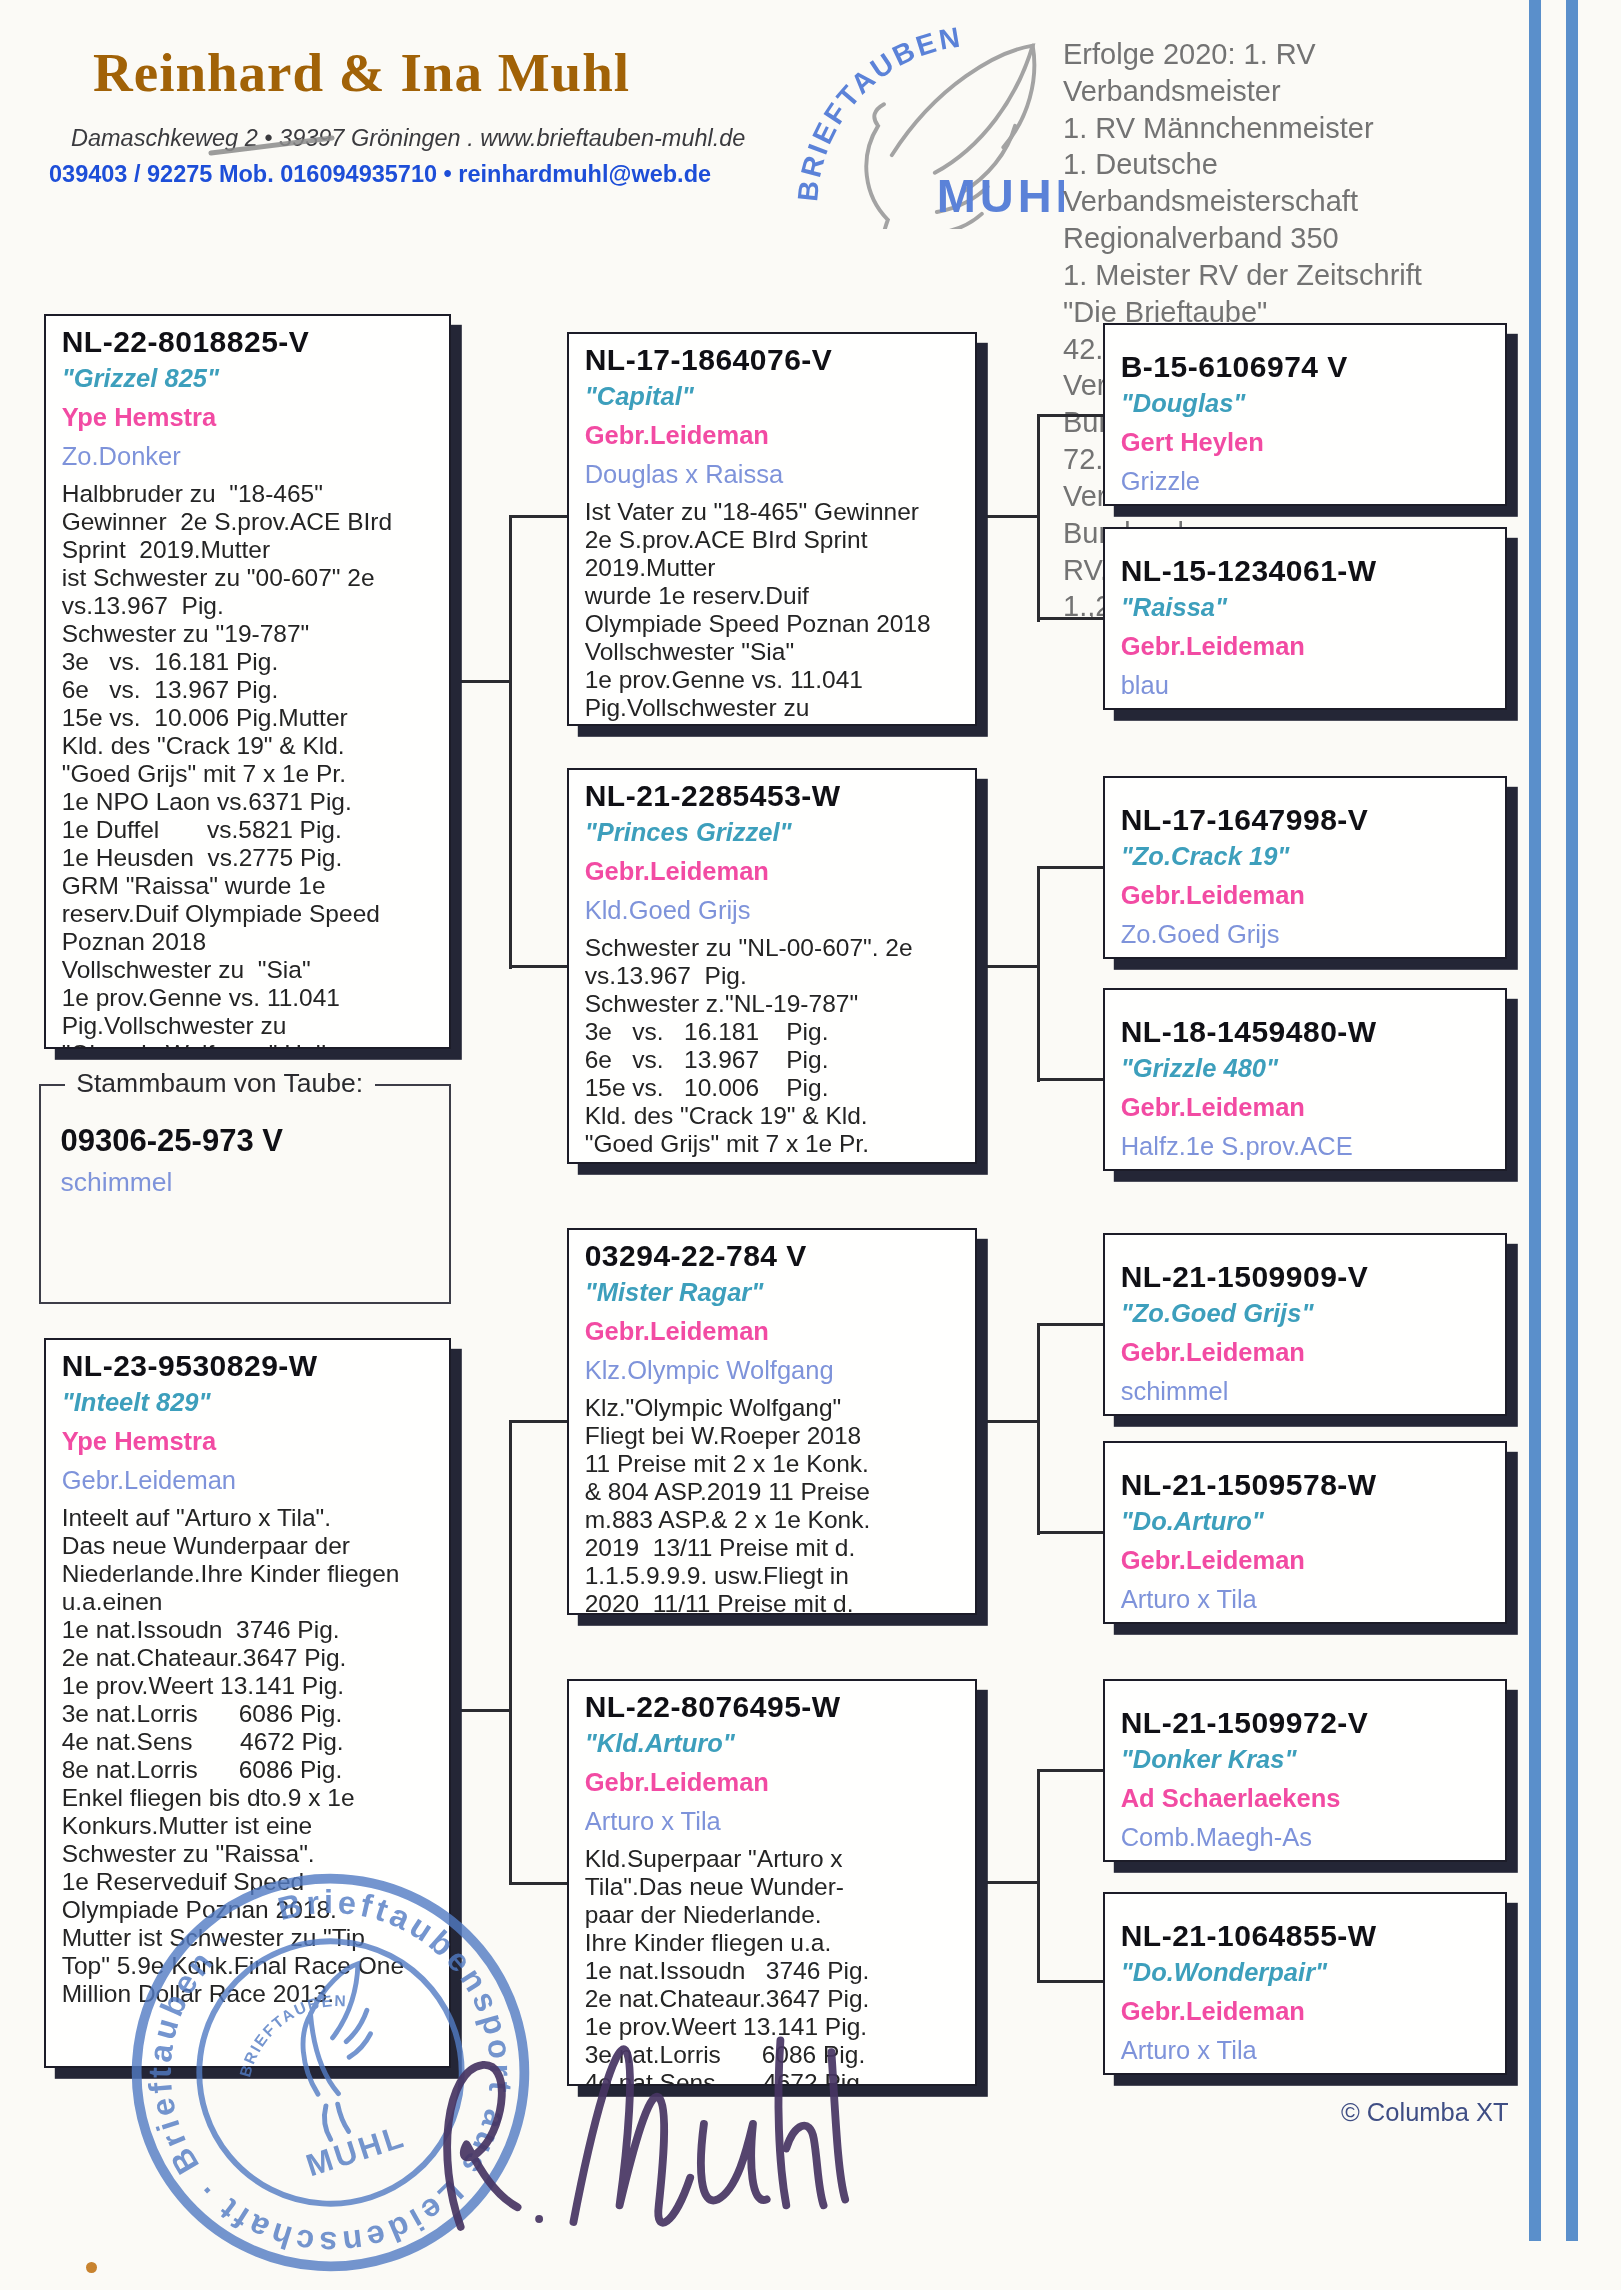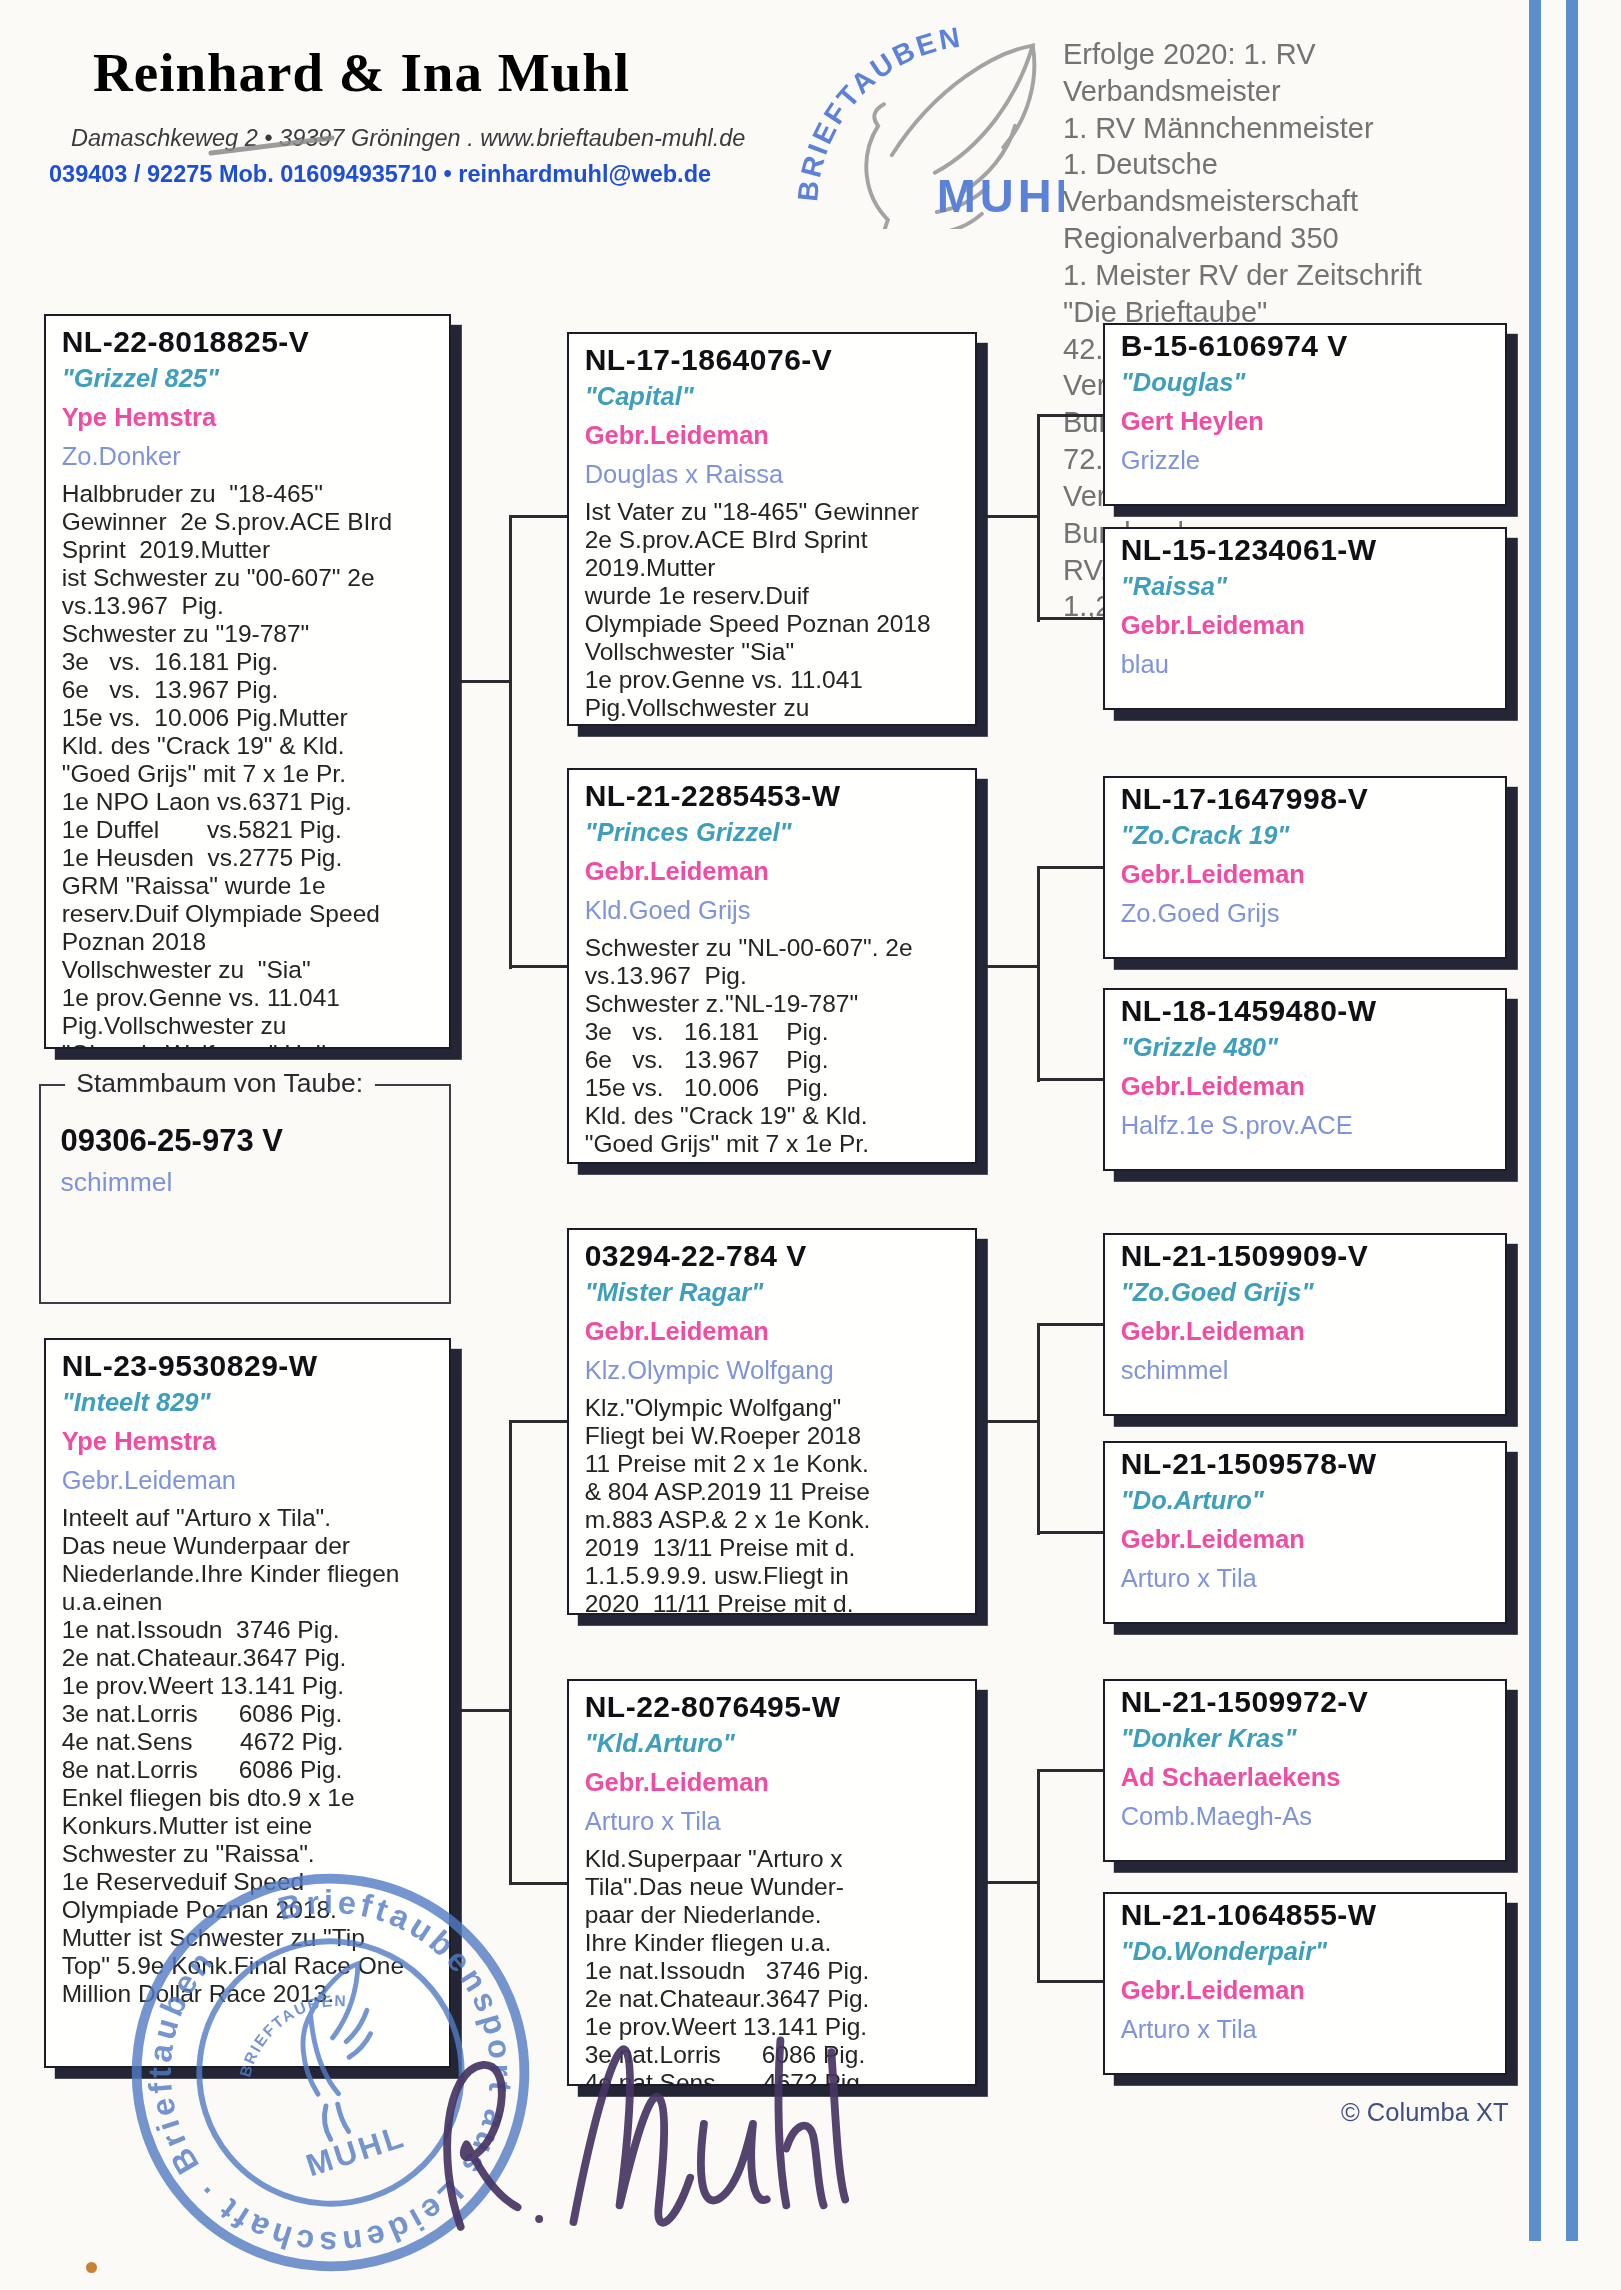--- a/index.html
+++ b/index.html
@@ -5,21 +5,21 @@
   html,body{margin:0;padding:0;background:#888;}
   #page{
     position:relative; width:1621px; height:2291px;
     background:#fbfaf6; overflow:hidden;
     font-family:"Liberation Sans", sans-serif; color:#222;
   }
   
   .hdr-title{
     position:absolute; left:93px; top:41px;
     font-family:"Liberation Serif", serif; font-weight:bold;
-    font-size:55px; color:#000000; letter-spacing:1px;
+    font-size:55px; color:#a16207; letter-spacing:1px;
   }
   .hdr-address{
     position:absolute; left:71px; top:125px;
     font-size:23.5px; font-style:italic; color:#3a3a3e;
   }
   .hdr-phone{
     position:absolute; left:49px; top:161px;
     font-size:23.5px; font-weight:bold; color:#1d4ed8;
   }
   .pen-strike{
@@ -37,21 +37,21 @@
   .pbox{
     position:absolute; box-sizing:border-box; background:#fffffe;
     border:2px solid #1c1c28; box-shadow:10.8px 10.8px 0 0 #242636;
     padding:7.8px 13.7px 5.9px 15.7px; overflow:hidden;
   }
   .ring{font-size:30px; font-weight:bold; color:#101015; line-height:35px; letter-spacing:0.5px; white-space:nowrap;}
   .pname{font-size:25.5px; font-weight:bold; font-style:italic; color:#3d9fbc; line-height:39px; white-space:nowrap;}
   .breeder{font-size:25.5px; font-weight:bold; color:#f24ba3; line-height:39px; white-space:nowrap;}
   .pline{font-size:25.5px; color:#7e93da; line-height:39px; white-space:nowrap;}
   .pbody{font-size:24.5px; color:#242424; line-height:28px; margin-top:3.9px; white-space:pre-wrap;}
-  .g3{padding-top:3px;}
+  .g3{padding-top:24px;}
   
   .subject-box{
     position:absolute; left:39px; top:1084px; width:412px; height:220px;
     box-sizing:border-box; background:transparent; border:2px solid #3d3d48;
     padding:33px 13.7px 5.9px 19.6px;
   }
   .subject-label{
     position:absolute; left:23.5px; top:-17.6px; background:#fbfaf6;
     padding:0 11.8px; font-size:26.5px; color:#2a2a2e; white-space:nowrap;
   }

